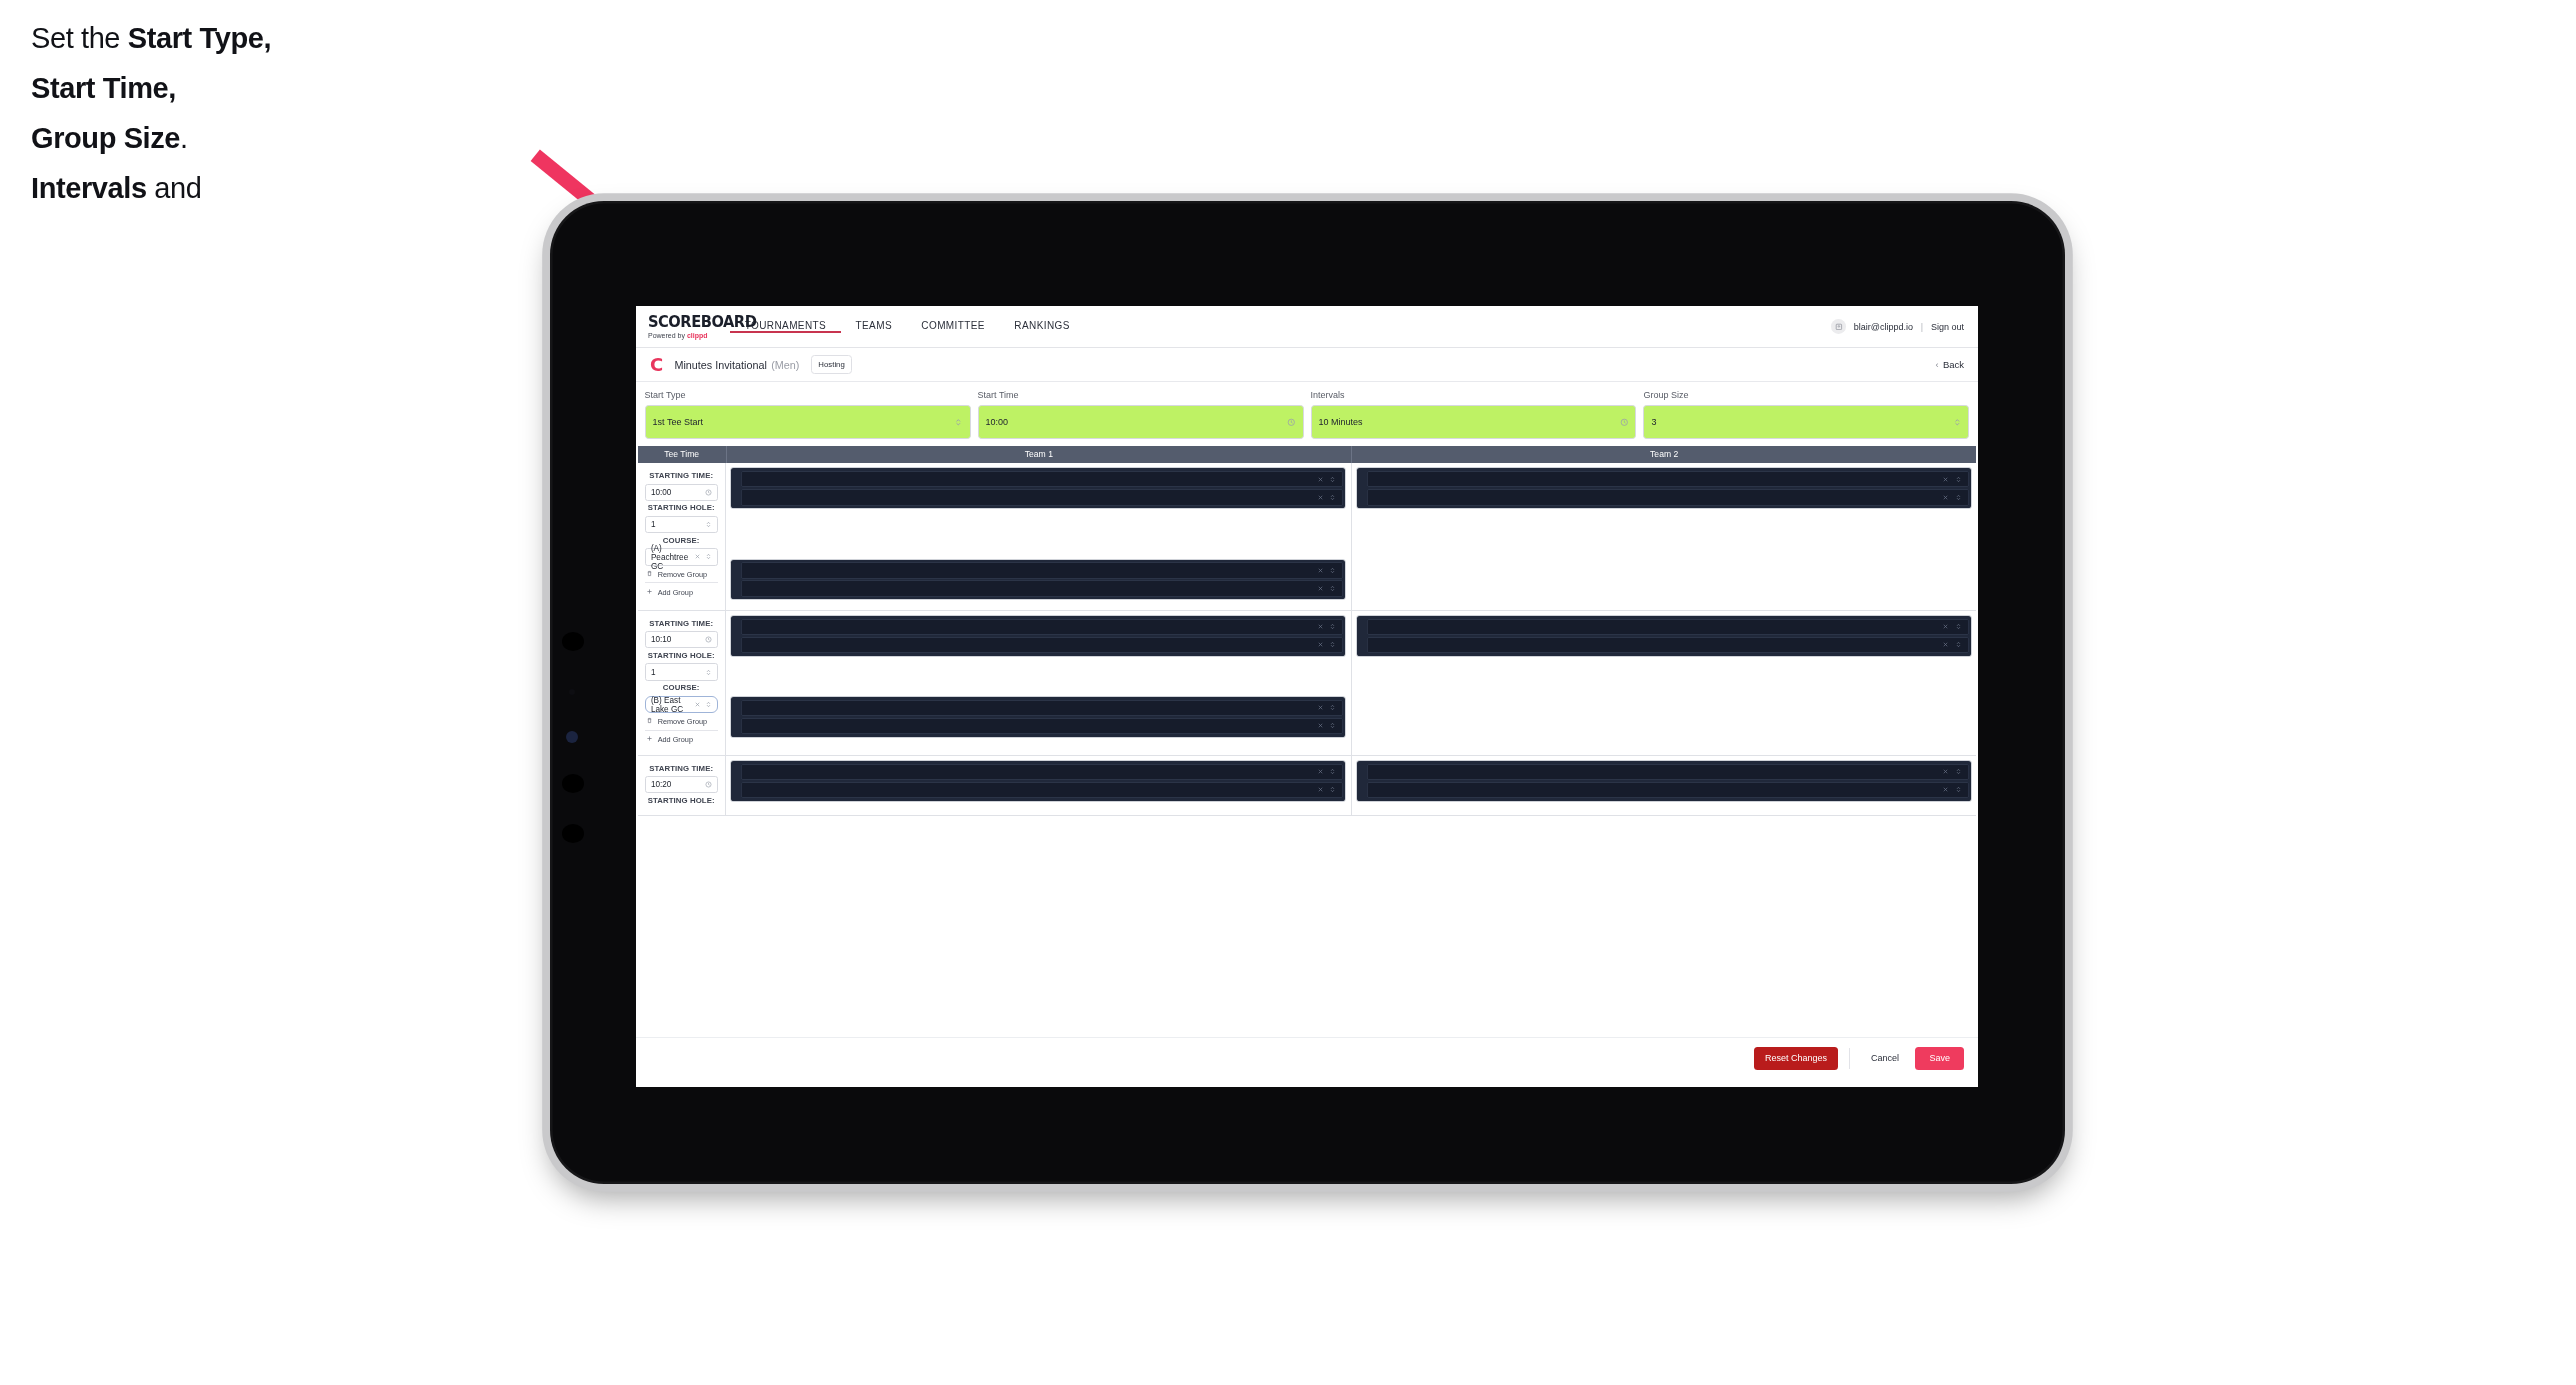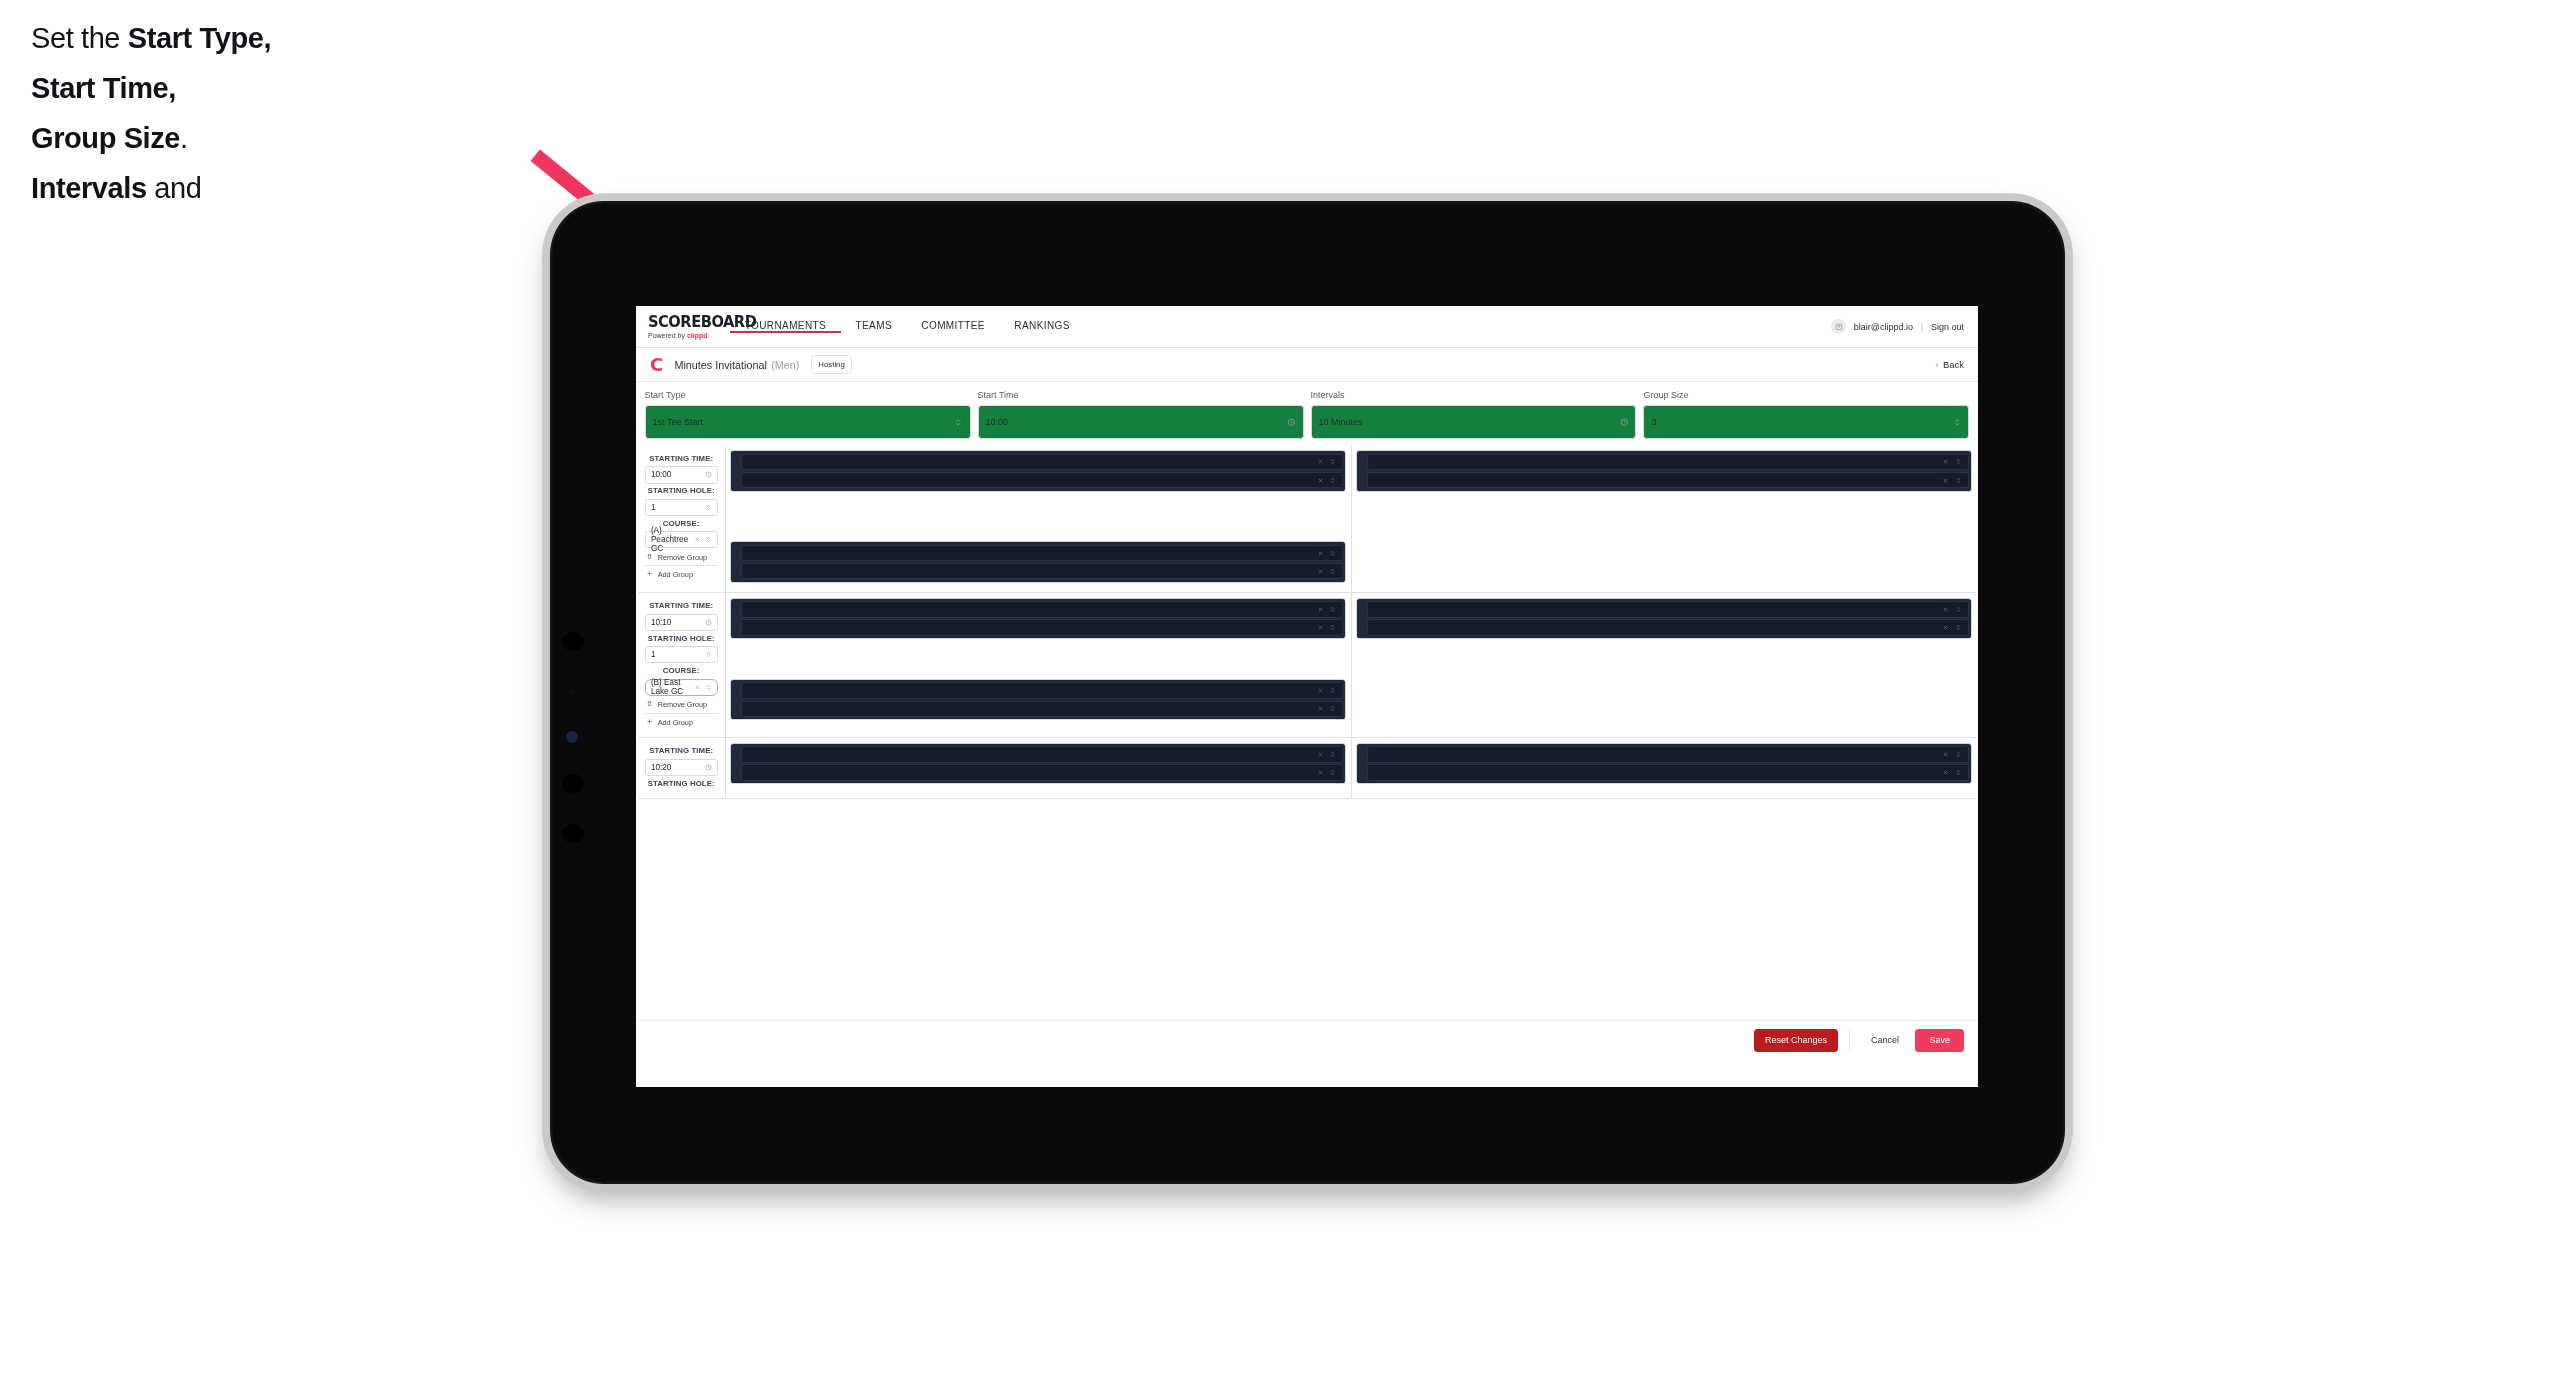--- a/index.html
+++ b/index.html
@@ -70,21 +70,21 @@
   .crumb-sub{font-size:10.8px;color:#9a9da6;margin-left:4.3px;}
   .crumb-badge{margin-left:12px;font-size:7.8px;color:#2b2f3a;border:0.9px solid #dfe0e5;
     border-radius:3.5px;padding:4.3px 6px;background:#fff;line-height:1;}
   .crumb-back{margin-left:auto;display:flex;align-items:center;gap:4.3px;font-size:9.5px;color:#2b2f3a;cursor:pointer;}
   .crumb-back .chev{font-size:9.5px;color:#8b8e97;}
 
   
   .formrow{display:flex;padding:7.8px 8.6px 7px 8.6px;gap:7px;background:#fff;align-items:flex-end;}
   .fgroup{flex:1;display:flex;flex-direction:column;}
   .flabel{font-size:9px;color:#585c66;margin-bottom:5.2px;}
-  .fctl{height:21px;border:0.9px solid #d7d9df;border-radius:3.5px;background:#15803d;
+  .fctl{height:21px;border:0.9px solid #d7d9df;border-radius:3.5px;background:#bef264;
     display:flex;align-items:center;padding:16px 7px;box-sizing:border-box;}
   .fval{font-size:9px;color:#22262f;}
   .fic{margin-left:auto;display:flex;align-items:center;color:#9aa0ab;}
   .fic svg{width:8.6px;height:8.6px;}
 
   
   .thead{display:flex;background:#545c6d;height:17.3px;align-items:center;margin:0 1.7px;}
   .th{font-size:8.6px;color:#fff;text-align:center;}
   .th-tee{width:88px;border-right:0.9px solid #6c7486;line-height:17.3px;}
   .th-t1{flex:1;border-right:0.9px solid #6c7486;line-height:17.3px;}
@@ -236,20 +236,25 @@
           <span class="fic">
             <svg viewBox="0 0 12 12" fill="none" stroke="currentColor" stroke-width="1.3">
                 <path d="M3.5 4.8 6 2.3l2.5 2.5"></path>
                 <path d="M3.5 7.2 6 9.7l2.5-2.5"></path>
               </svg>
           </span>
         </div>
       </div>
     </div>
 
+    <div class="thead">
+      <div class="th th-tee">Tee Time</div>
+      <div class="th th-t1">Team 1</div>
+      <div class="th th-t2">Team 2</div>
+    </div>
 
     <div class="tbody">
 
       <div class="trow">
         <div class="cell-tee">
           <div class="tlabel">STARTING TIME:</div>
           <div class="tinput">
             <span class="v">10:00</span>
             <span class="ic">
                 <svg viewBox="0 0 12 12" fill="none" stroke="currentColor" stroke-width="1.1">

